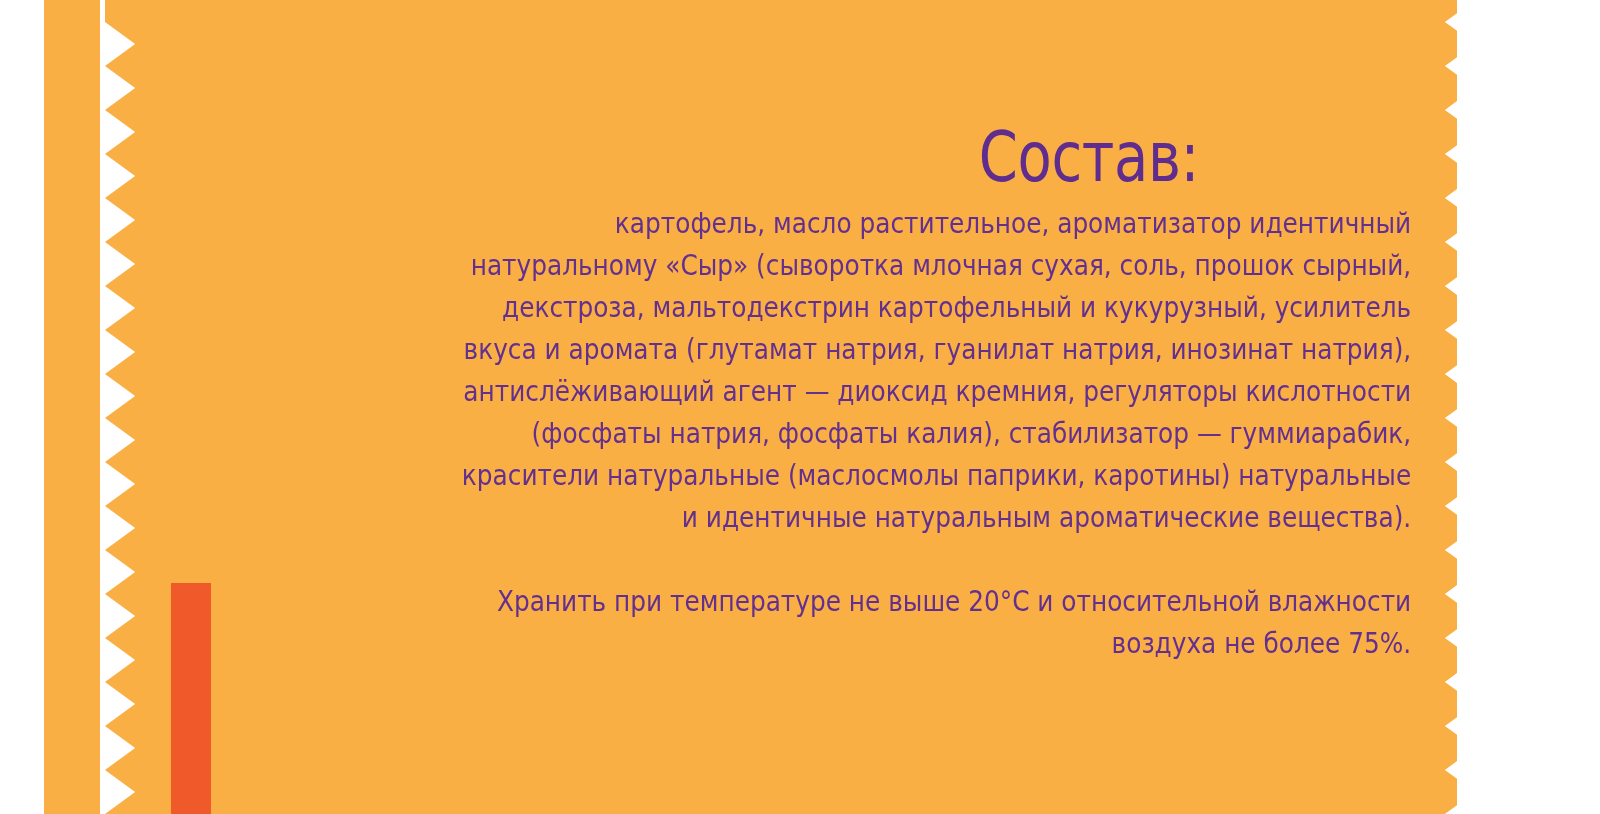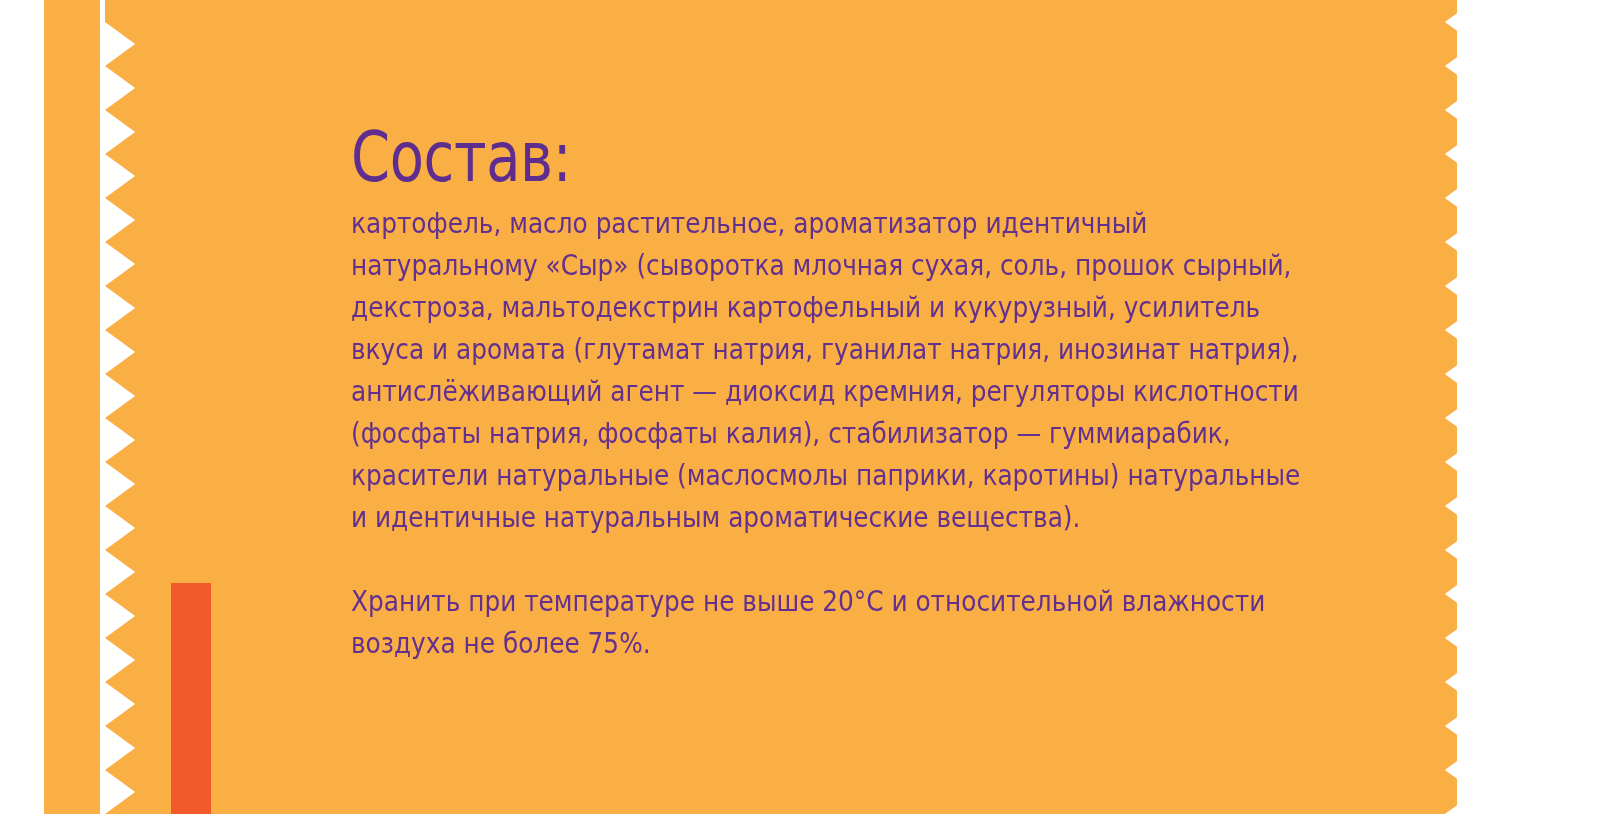--- a/index.html
+++ b/index.html
@@ -12,20 +12,21 @@
   body {
     font-family: "DejaVu Sans", sans-serif;
   }
 
   #stage {
     position: relative;
     width: 1457px;
     height: 814px;
     background: #ffffff;
     overflow: hidden;
+    text-align: right;
   }
 
   
   .edge-strip {
     position: absolute;
     top: 0;
     height: 814px;
     width: 56px;
     background: #FAAF45;
   }

